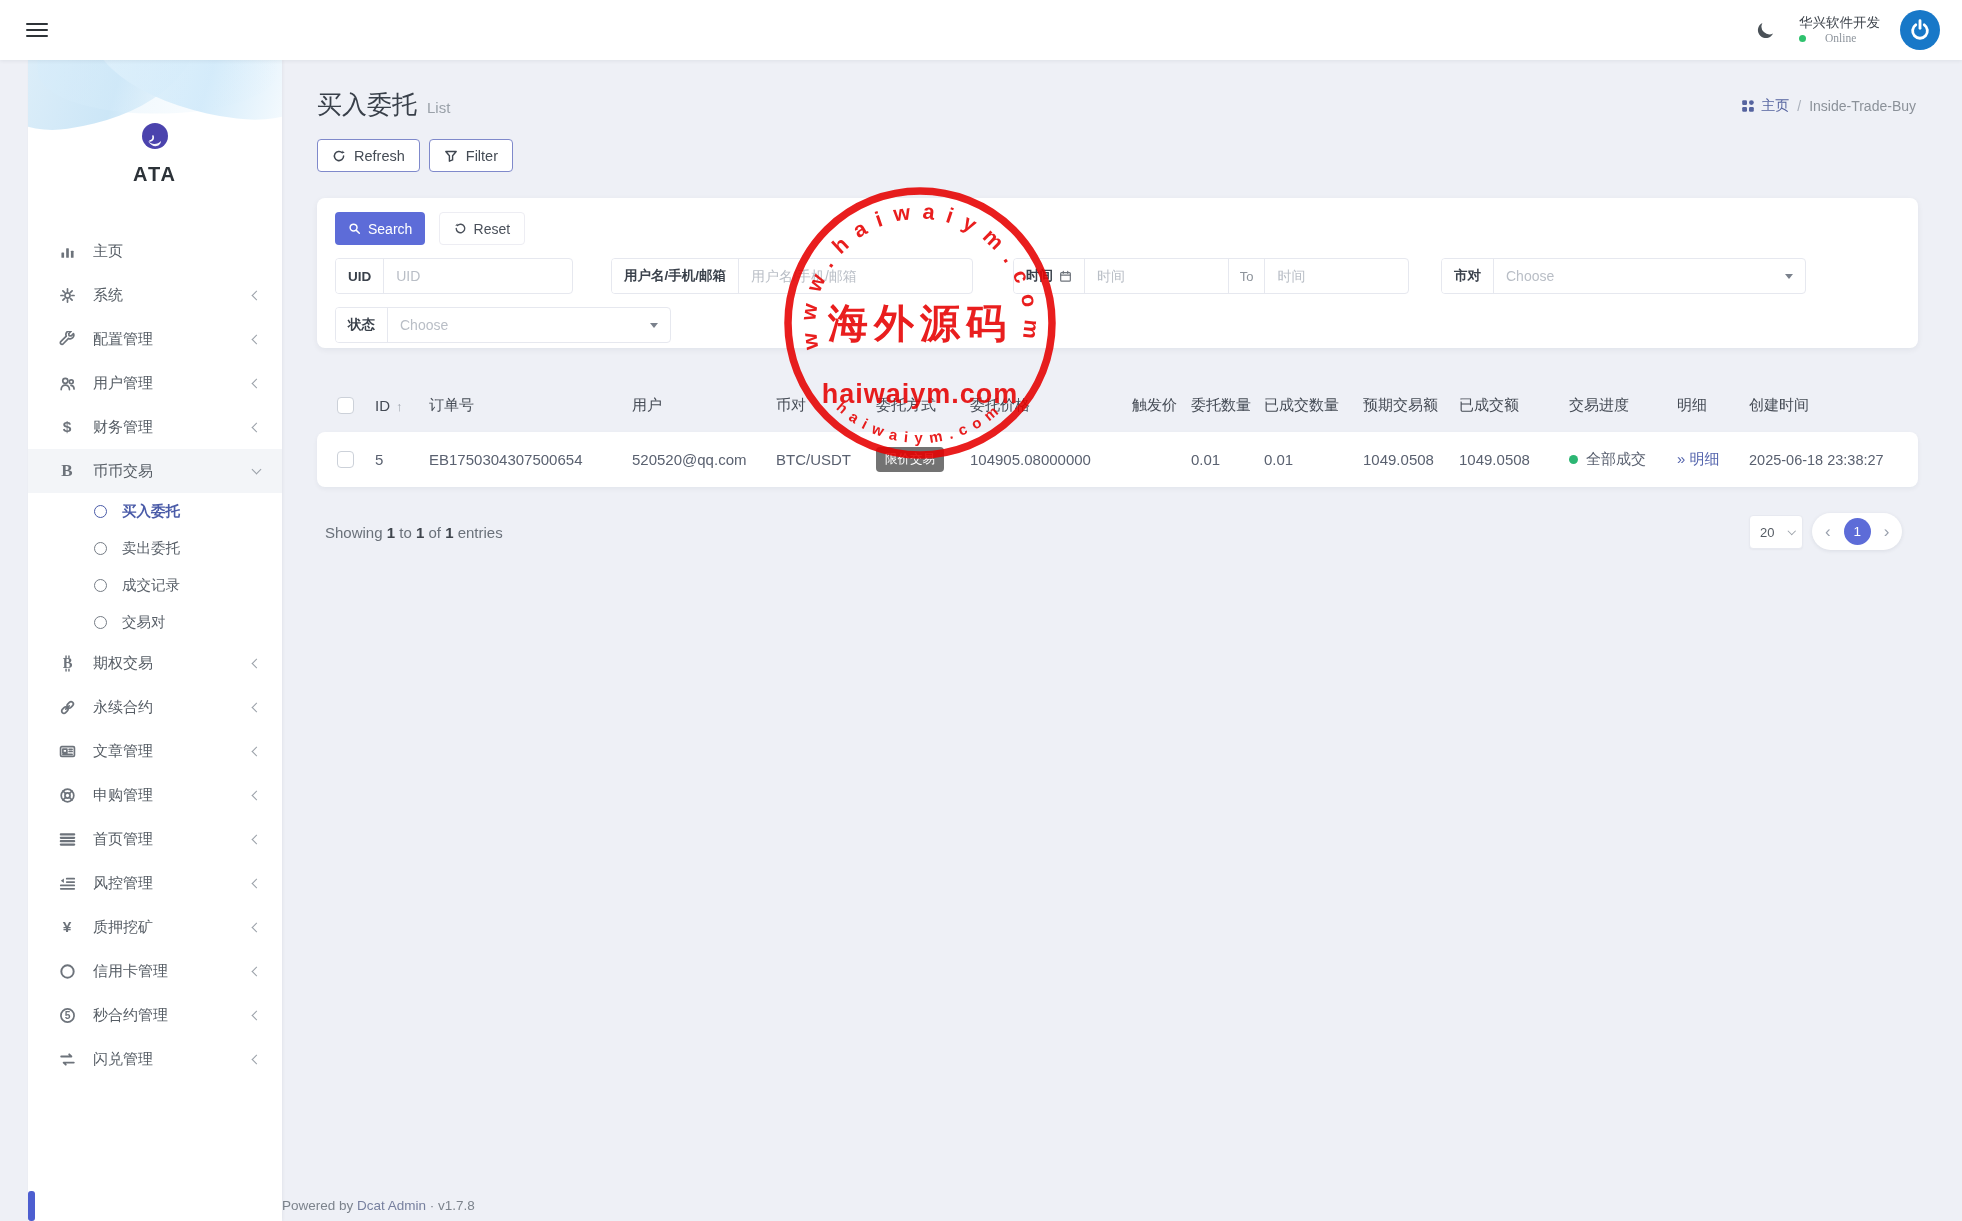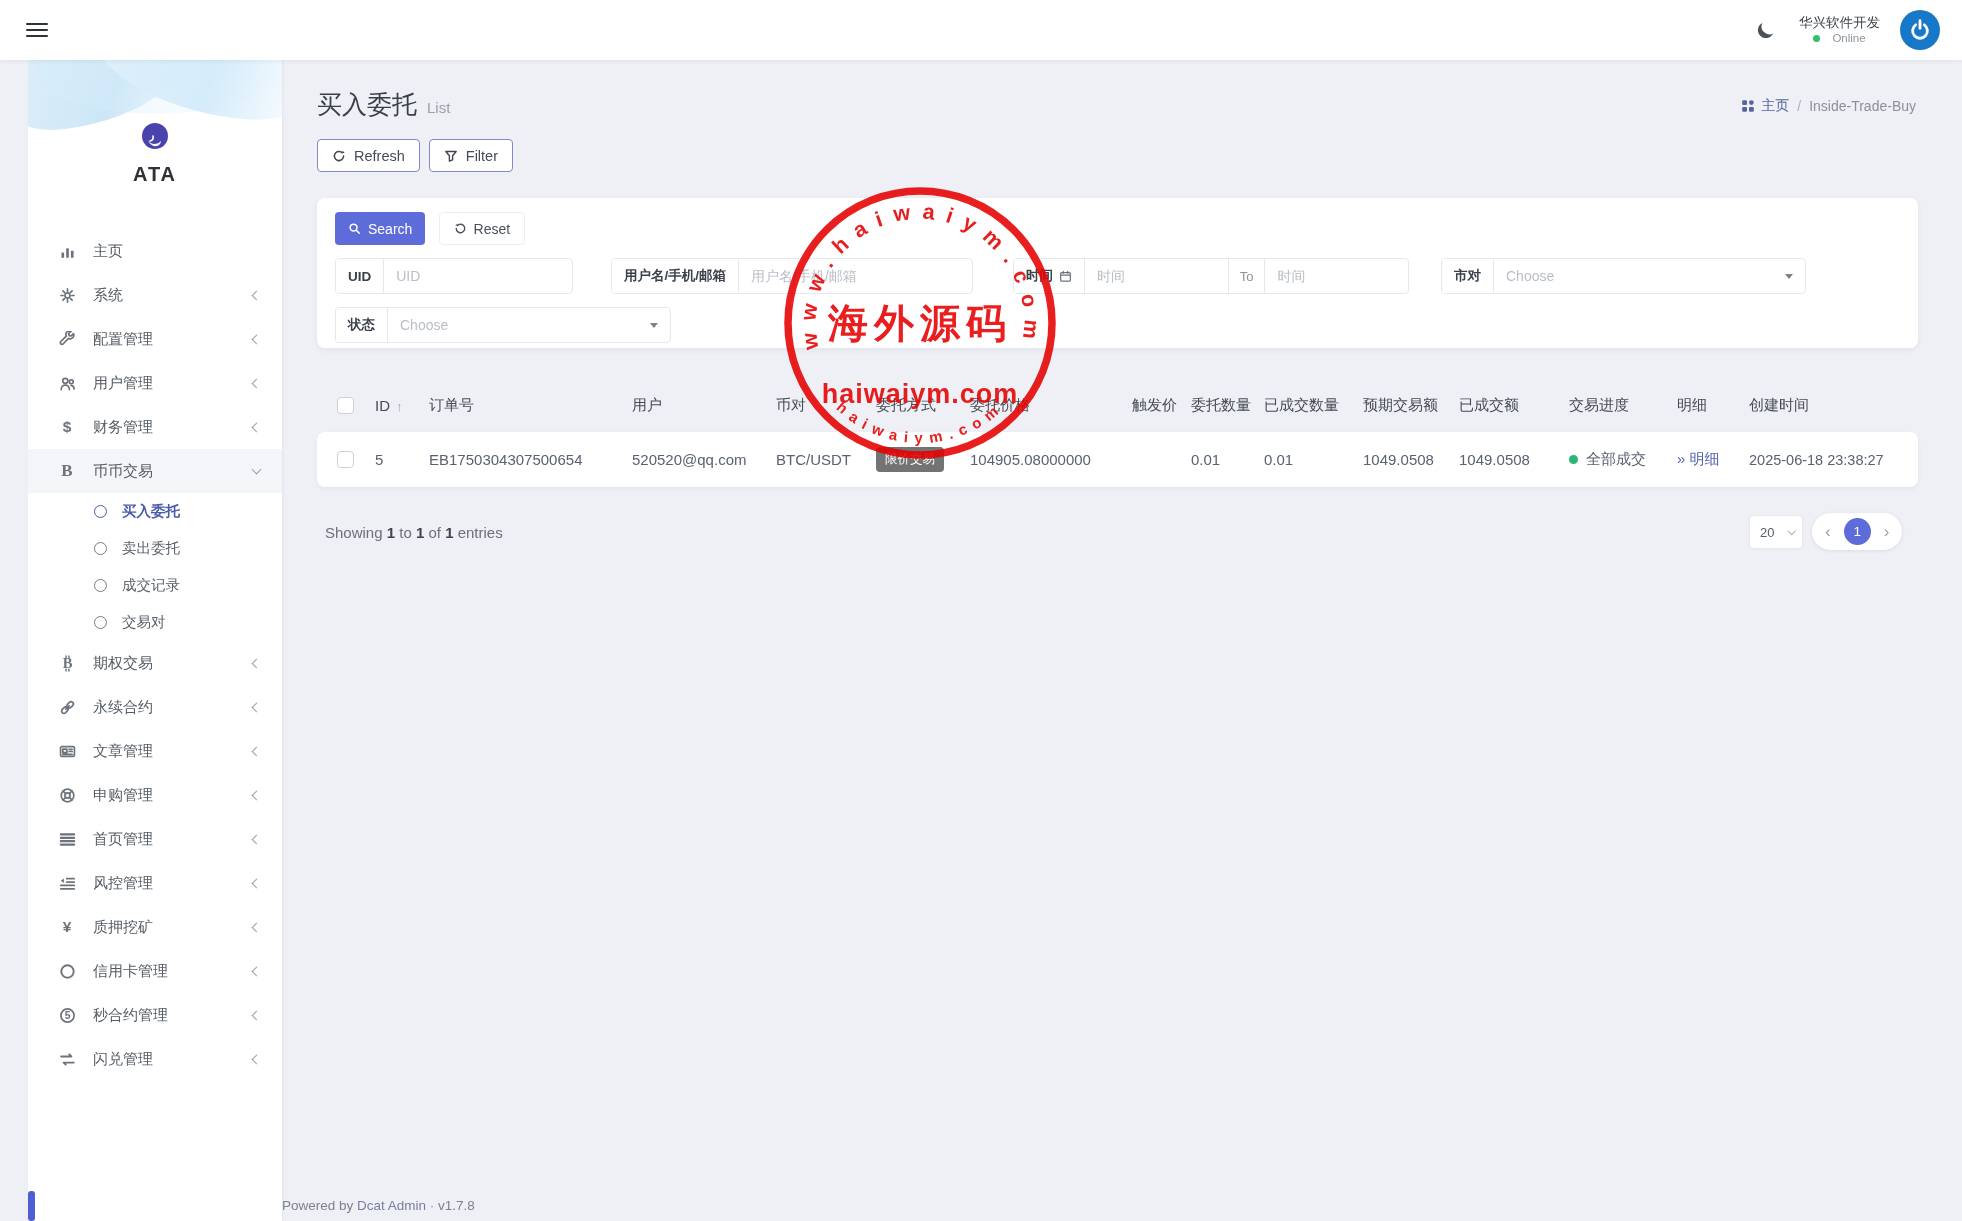--- a/index.html
+++ b/index.html
@@ -6,28 +6,28 @@
   html,body { width:1962px; height:1221px; }
   body {
     font-family:"Liberation Sans","DejaVu Sans",sans-serif;
     background:#eef0f6; position:relative; overflow:hidden;
     color:#4b525c; font-size:15px;
   }
   svg { display:block; }
 
   
   .topbar { position:absolute; left:0; top:0; right:0; height:60px; background:#fff;
-    box-shadow:0 1px 4px rgba(20,26,40,.07); display:flex; align-items:center; padding:0 22px; z-index:6; }
+    box-shadow:0 1px 4px rgba(20,26,40,.07); display:flex; align-items:center; padding:0 22px; z-index:6;font-family:Liberation Serif, serif; }
   .burger { width:22px; cursor:pointer; margin-left:4px; }
   .burger i { display:block; height:2.4px; background:#2e3338; border-radius:2px; margin:3.6px 0; }
   .tb-right { margin-left:auto; display:flex; align-items:center; gap:20px; }
   .moon-btn { color:#4a5056; cursor:pointer; padding:4px; }
   .userblock { text-align:right; line-height:1.3; cursor:pointer; }
   .u-name { font-size:13.5px; color:#3f454d; }
-  .u-status { font-size:11.5px; color:#8d949c; display:flex; align-items:center; justify-content:center; gap:12px; }
+  .u-status { font-size:11.5px; color:#8d949c; display:flex; align-items:center; justify-content:flex-start; gap:19px; }
   .dot-g { width:7px; height:7px; border-radius:50%; background:#2fc26e; display:inline-block; }
   .avatar { width:40px; height:40px; border-radius:50%; background:#1878c8; display:flex; align-items:center; justify-content:center; cursor:pointer; }
 
   
   .sidebar { position:absolute; left:28px; top:60px; width:254px; bottom:0; background:#fff;
     box-shadow:1px 0 3px rgba(20,26,40,.05); z-index:4; }
   .brand { position:relative; height:140px; overflow:hidden; }
   .wave1,.wave2,.wave3 { position:absolute; }
   .wave1 { left:-30px; top:-46px; width:200px; height:110px; background:linear-gradient(115deg,#dcedf8,#bfe0f5 60%,rgba(255,255,255,0)); transform:rotate(-8deg); border-radius:0 0 90% 40%; opacity:.8; }
   .wave2 { left:60px; top:-58px; width:230px; height:112px; background:linear-gradient(100deg,#e8f5fc,#cfe9fa 55%,rgba(255,255,255,0)); transform:rotate(7deg); border-radius:0 0 45% 95%; opacity:.9; }

